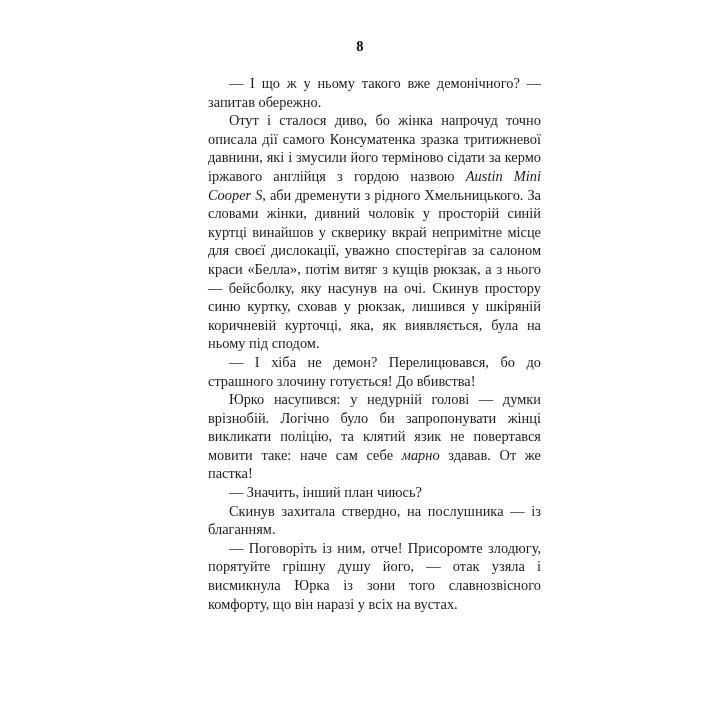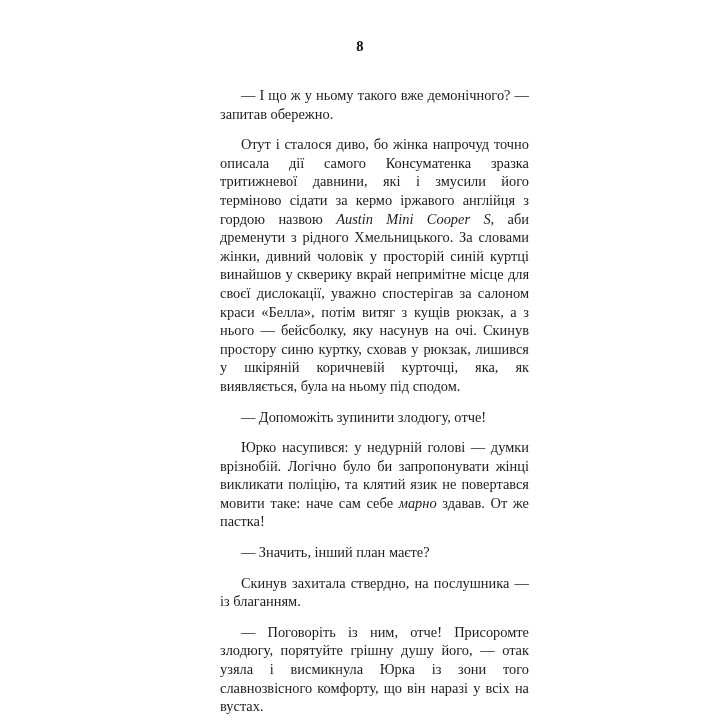--- a/index.html
+++ b/index.html
@@ -45,21 +45,21 @@
     width: 333px;
     font-size: 14.4px;
     line-height: 18.6px;
     text-align: justify;
     text-justify: inter-word;
     color: #1c1c1c;
     hyphens: manual;
   }
 
   .textblock p {
-    margin: 12px;
+    margin: 0;
     text-indent: 1.45em;
     text-align: justify;
   }
 
   .it {
     font-style: italic;
   }
 </style>
 </head>
 <body>
@@ -71,33 +71,33 @@
   <div class="textblock">
 
     <p>
       <span>— І що ж у ньому такого вже демонічного? — запитав обережно.</span>
     </p>
 
     <p>
       <span>Отут і сталося диво, бо жінка напрочуд точно описала дії самого Консуматенка зразка тритижневої давнини, які і змусили його терміново сідати за кермо іржавого англійця з гордою назвою </span><span class="it">Austin Mini Cooper S</span><span>, аби дременути з рідного Хмельницького. За словами жінки, дивний чоловік у просторій синій куртці винайшов у скверику вкрай непримітне місце для своєї дислокації, уважно спостерігав за салоном краси «Белла», потім витяг з кущів рюкзак, а з нього — бейсболку, яку насунув на очі. Скинув простору синю куртку, сховав у рюкзак, лишився у шкіряній коричневій курточці, яка, як виявляється, була на ньому під сподом.</span>
     </p>
 
+    <p>
+      <span>— І хіба не демон? Перелицювався, бо до страшного злочину готується! До вбивства!</span>
+    </p>
 
 
-    <p>
-      <span>— Допоможіть зупинити злодюгу, отче!</span>
-    </p>
 
     <p>
       <span>Юрко насупився: у недурній голові — думки врізнобій. Логічно було би запропонувати жінці викликати поліцію, та клятий язик не повертався мовити таке: наче сам себе </span><span class="it">марно</span><span> здавав. От же пастка!</span>
     </p>
 
 
     <p>
-      <span>— Значить, інший план маєте?</span>
+      <span>— Значить, інший план чиюсь?</span>
     </p>
 
     <p>
       <span>Скинув захитала ствердно, на послушника — із благанням.</span>
     </p>
 
     <p>
       <span>— Поговоріть із ним, отче! Присоромте злодюгу, порятуйте грішну душу його, — отак узяла і висмикнула Юрка із зони того славнозвісного комфорту, що він наразі у всіх на вустах.</span>
     </p>
 

